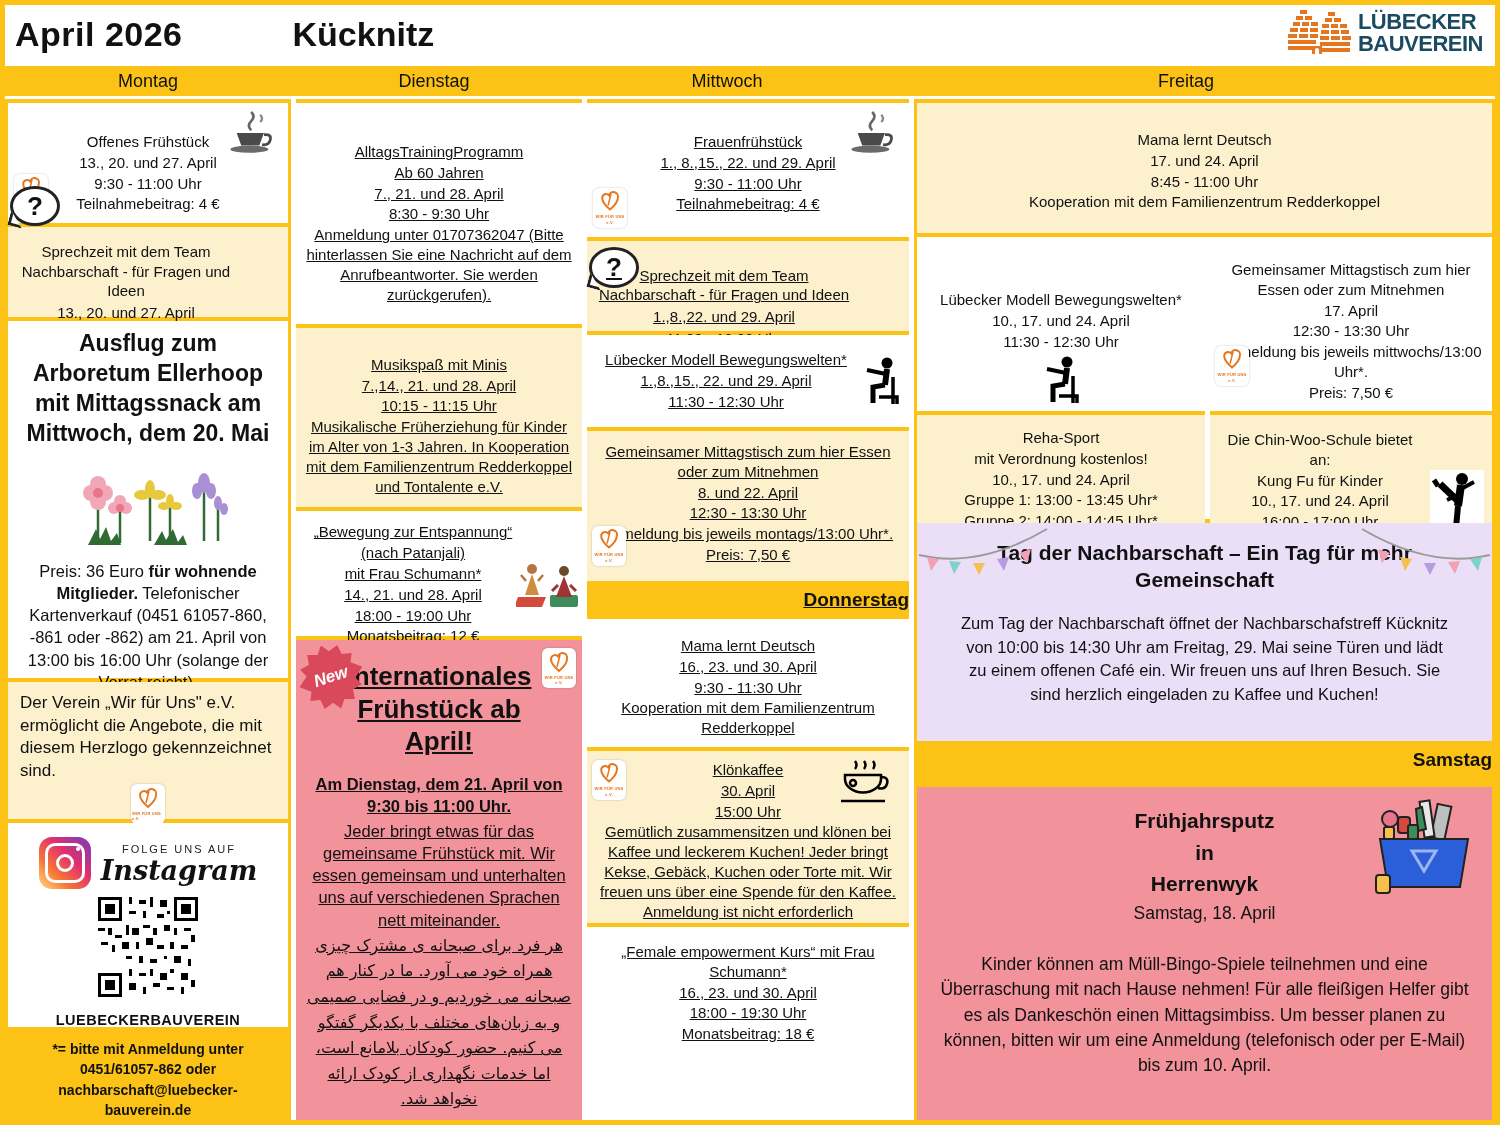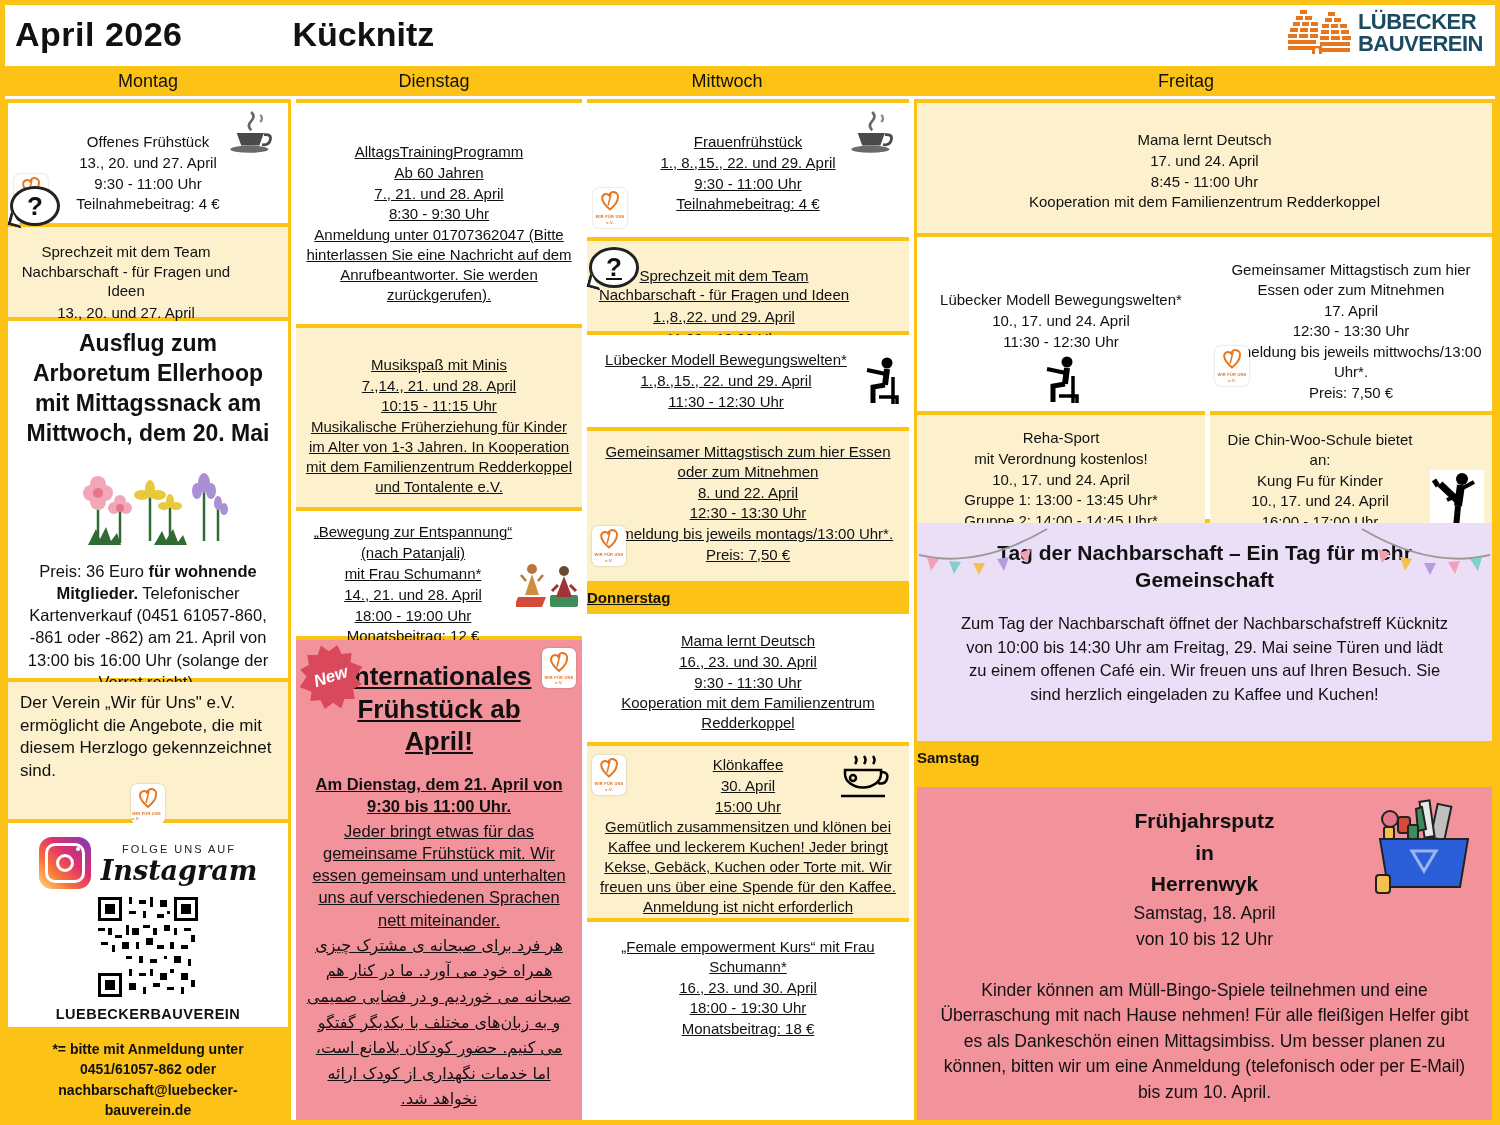--- a/index.html
+++ b/index.html
@@ -20,21 +20,21 @@
   .gut{width:5px;background:#fff;flex:none;}
   .col{background:#FCC216;display:flex;flex-direction:column;gap:4px;padding:4px 3px 0 3px;box-sizing:border-box;min-height:0;}
   .col-mon{width:286px}.col-tue{width:286px;padding-left:0;padding-right:0}.col-wed{width:322px;padding-left:0;padding-right:0}
   .col-fri{flex:1}
   .group-mid{width:613px;display:flex;flex-direction:row;background:#FCC216;text-decoration:underline;}
   .mid-row{flex:1;display:flex;min-height:0;}
   .footer-mid{height:88px;background:#FCC216;text-align:center;font-size:17px;line-height:1.5;padding-top:6px;}
   
   .card{position:relative;box-sizing:border-box;text-align:center;padding:8px 10px;font-size:15px;line-height:1.32;background:#fff;}
   .bg-cream{background:#FCF1CC}.bg-white{background:#fff}.bg-pink{background:#F2929B}.bg-purple{background:#EBDFF7}
-  .subhdr{background:#FCC216;font-size:15px;font-weight:600;text-align:left;padding:4px 0;flex:none;}
+  .subhdr{background:#FCC216;font-size:19px;font-weight:600;text-align:right;padding:4px 0;flex:none;}
   .vcenter{display:flex;flex-direction:column;justify-content:center}
   .lines div{margin:1px 0;}
   
   .m1{height:134px;padding-top:28px}.m2{height:90px}.m3{height:357px}.m4{height:137px;text-align:left;font-size:17px;padding:10px 12px 4px 12px}
   .m5{height:204px;padding-top:14px}
   .foot-note{flex:1;background:#FCC216;font-weight:bold;font-size:14px;padding-top:8px;line-height:1.45;}
   .t1{height:227px;padding-top:38px}.t2{height:185px;padding-top:26px}.t3{height:125px;padding-top:10px}
   .w1{height:134px;padding-top:28px}.w2{height:90px;padding-right:58px}.w3{height:92px;padding-top:14px;padding-right:54px}.w4{height:150px;padding-top:10px}
   .w5{height:128px;padding-top:16px}.w6{height:172px}.w7{flex:1;padding-top:14px}
   .f1{height:130px;padding-top:26px;flex:none}
@@ -73,21 +73,21 @@
   .qbubble::after{content:"";position:absolute;left:-4px;bottom:-4px;width:12px;height:12px;background:inherit;
      border-left:3px solid #222;border-bottom:3px solid #222;transform:rotate(15deg);clip-path:polygon(0 0,100% 100%,0 100%);}
   .ig-icon{width:52px;height:52px;border-radius:13px;position:relative;flex:none;
      background:linear-gradient(45deg,#FFDC80 0%,#F77737 30%,#E1306C 60%,#833AB4 95%);}
   .ig-icon::before{content:"";position:absolute;inset:6px;border:3px solid #fff;border-radius:10px;}
   .ig-icon::after{content:"";position:absolute;left:17px;top:17px;width:12px;height:12px;border:3px solid #fff;border-radius:50%;}
   .ig-dot{position:absolute;right:11px;top:10px;width:4px;height:4px;background:#fff;border-radius:50%;}
   .ig-row{display:flex;align-items:center;justify-content:center;gap:10px;}
   .ig-follow{font-size:11px;letter-spacing:2px;color:#222;text-align:center;}
   .ig-word{font-family:"DejaVu Serif",serif;font-style:italic;font-weight:bold;font-size:27px;line-height:1;}
-  .qr-caption{font-weight:bold;font-size:14.5px;letter-spacing:.5px;margin-top:3px;font-family:"Liberation Sans",sans-serif;}
+  .qr-caption{font-weight:bold;font-size:14.5px;letter-spacing:.5px;margin-top:9px;font-family:"Liberation Sans",sans-serif;}
   .kungfu-box{position:absolute;right:8px;top:54px;background:#fff;padding:2px;}
   
   .bold{font-weight:bold;}
 </style>
 </head>
 <body>
 
 <div class="page">
 
   <div class="titlebar">
@@ -560,20 +560,19 @@
             <rect x="4" y="76" width="14" height="18" rx="3" fill="#F5C04E"></rect>
           </g>
         </svg>
         <div class="ps-title">
             <div>Frühjahrsputz</div>
             <div>in</div>
             <div>Herrenwyk</div>
           </div>
         <div class="ps-date">
             <div>Samstag, 18. April</div>
-            <div>von 10 bis 12 Uhr</div>
           </div>
         <div class="ps-body">Kinder können am Müll-Bingo-Spiele teilnehmen und eine Überraschung mit nach Hause nehmen! Für alle fleißigen Helfer gibt es als Dankeschön einen Mittagsimbiss. Um besser planen zu können, bitten wir um eine Anmeldung (telefonisch oder per E-Mail) bis zum 10. April.</div>
       </div>
     </div>
 
   </div>
 </div>
 
 </body></html>

